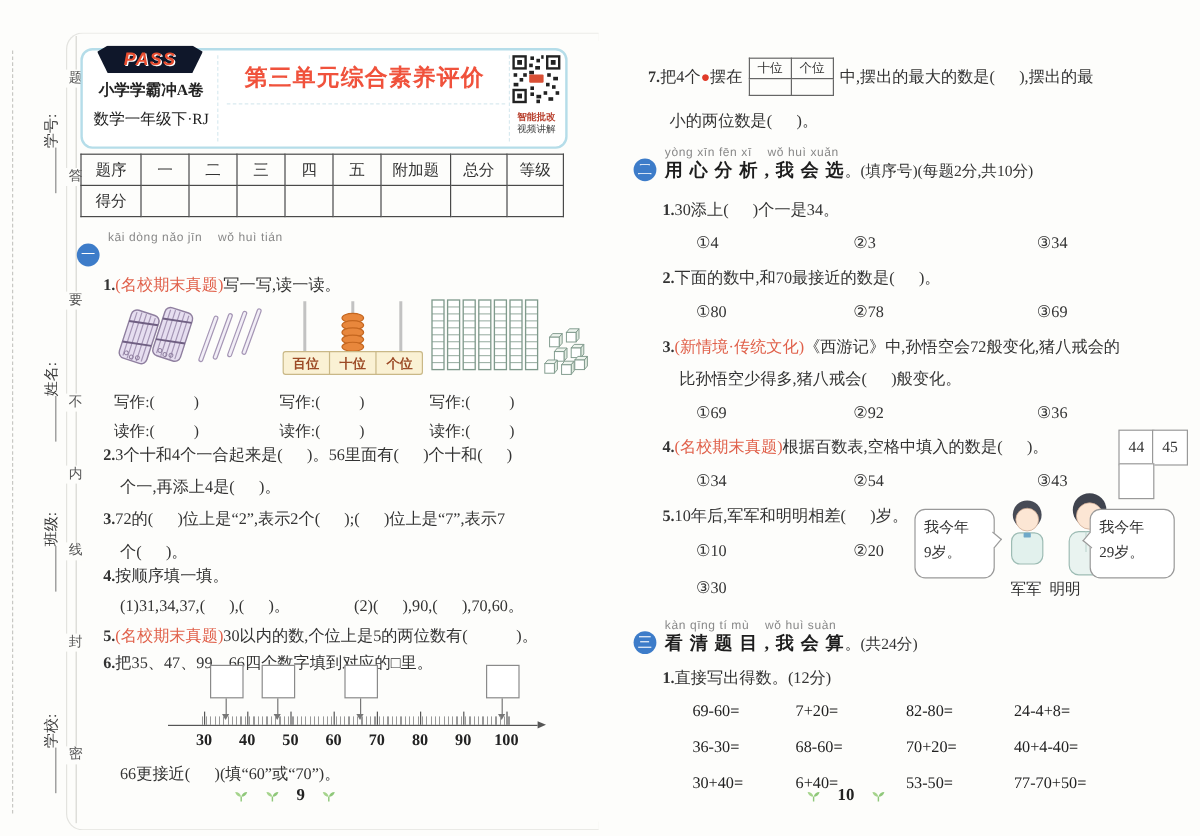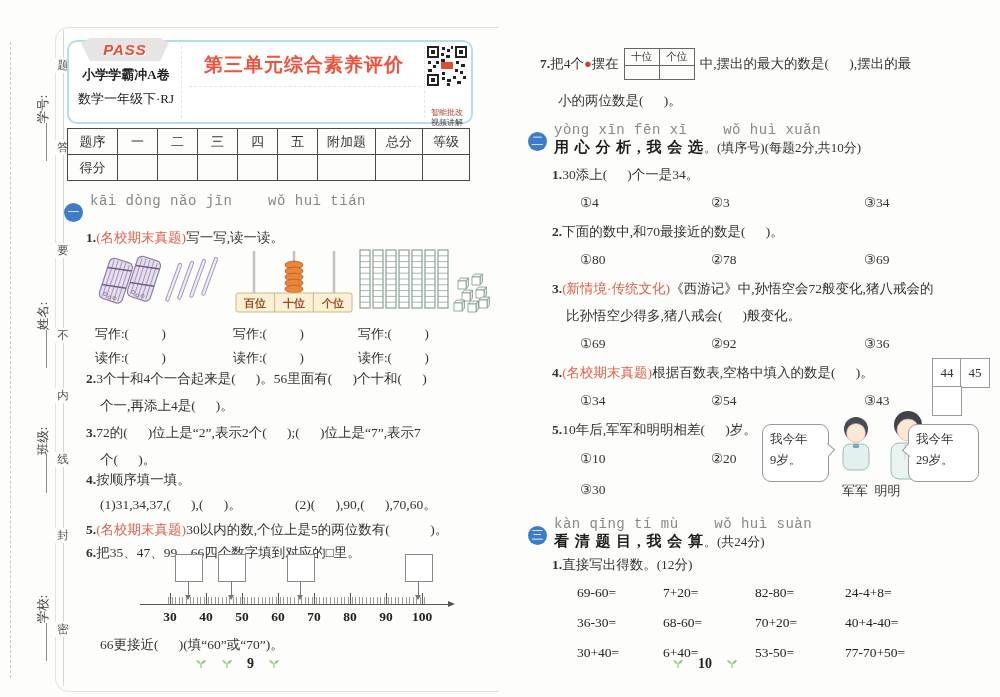--- a/index.html
+++ b/index.html
@@ -12,49 +12,49 @@
   .mfield{position:absolute;left:-14px;width:112px;height:16px;transform:rotate(-90deg);
           font-size:12.5px;color:#3a3a3a;text-align:center;white-space:pre;}
   .mfield .blank{display:inline-block;width:38px;border-bottom:1px solid #8a8a8a;height:12px;}
   .sealch{position:absolute;left:55px;width:16px;text-align:center;font-size:11.5px;color:#555;
           background:#fdfdfb;line-height:15px;}
   .frame{position:absolute;left:55px;top:27px;width:443px;height:663px;border:1px solid #e3e3df;
          border-right:none;border-radius:14px 0 0 14px;}
   
   .hbox{position:absolute;left:67px;top:40px;width:402px;height:80px;border:2px solid #b5dde9;
         border-radius:10px;background:#fff;}
-  .logo-banner{position:absolute;left:12px;top:-4px;width:88px;height:23px;background:#e5e5e5;
+  .logo-banner{position:absolute;left:12px;top:-4px;width:88px;height:23px;background:#0f172a;
         clip-path:polygon(0 22%,10% 0,90% 0,100% 22%,90% 100%,10% 100%);
         display:flex;align-items:center;justify-content:center;}
   .logo-banner span{font-family:"Liberation Sans",sans-serif;font-style:italic;font-weight:900;
         font-size:15px;color:#e84d2f;letter-spacing:1px;text-shadow:1px 1px 0 #fff;}
   .series{position:absolute;left:4px;top:24px;width:106px;text-align:center;font-weight:700;
         font-size:13px;color:#222;}
   .edition{position:absolute;left:4px;top:48px;width:106px;text-align:center;font-weight:400;
         font-size:13px;color:#222;}
   .vdash{position:absolute;top:4px;bottom:4px;border-left:1px dashed #d9eaf0;}
   .hdash{position:absolute;left:120px;top:44px;width:232px;border-top:1px dashed #d9eaf0;}
   .exam-title{position:absolute;left:114px;top:10px;width:242px;text-align:center;font-size:19px;
         font-weight:700;color:#f0523c;letter-spacing:1px;}
   .meta{position:absolute;left:114px;top:53px;width:242px;display:flex;justify-content:center;
         gap:20px;font-size:12.5px;color:#333;}
   .qr-wrap{position:absolute;left:357px;top:3px;width:42px;text-align:center;}
-  .qr-cap1{font-size:8px;color:#b8402e;line-height:10px;margin-top:17px;}
+  .qr-cap1{font-size:8px;color:#b8402e;line-height:10px;margin-top:1px;font-weight:bold;}
   .qr-cap2{font-size:8px;color:#444;line-height:10px;}
   
   .score-table{position:absolute;left:67px;top:128px;border-collapse:collapse;table-layout:fixed;
         width:402px;}
   .score-table td{border:1px solid #4a4a4a;height:25px;text-align:center;font-size:13px;
         color:#333;padding:0;}
   
   .sec{position:absolute;display:flex;align-items:flex-start;}
   .badge{flex:0 0 auto;width:19px;height:19px;border-radius:50%;background:#3d7cc9;color:#fff;
         font-size:12px;line-height:19px;text-align:center;margin-top:10px;margin-right:7px;}
-  .pinyin{display:block;font-size:14px;color:#888;letter-spacing:.5px;
-        font-family:Liberation Mono, monospace;}
+  .pinyin{display:block;font-size:10px;color:#888;letter-spacing:.5px;
+        font-family:Liberation Sans, sans-serif;}
   .sec-title{font-size:15px;color:#1d1d1d;letter-spacing:1px;font-weight:700;}
   .sec-tail{font-size:13px;font-weight:400;}
   
   .qline{position:absolute;font-size:13.5px;color:#333;white-space:pre;}
   .qline b{font-weight:700;}
   .red{color:#e0604a;margin-top:20px;}
   .dot{color:#e03a28;font-size:13px;}
   .opt{position:absolute;font-size:13.5px;color:#333;white-space:pre;}
   
   .panel{position:absolute;width:136px;}

